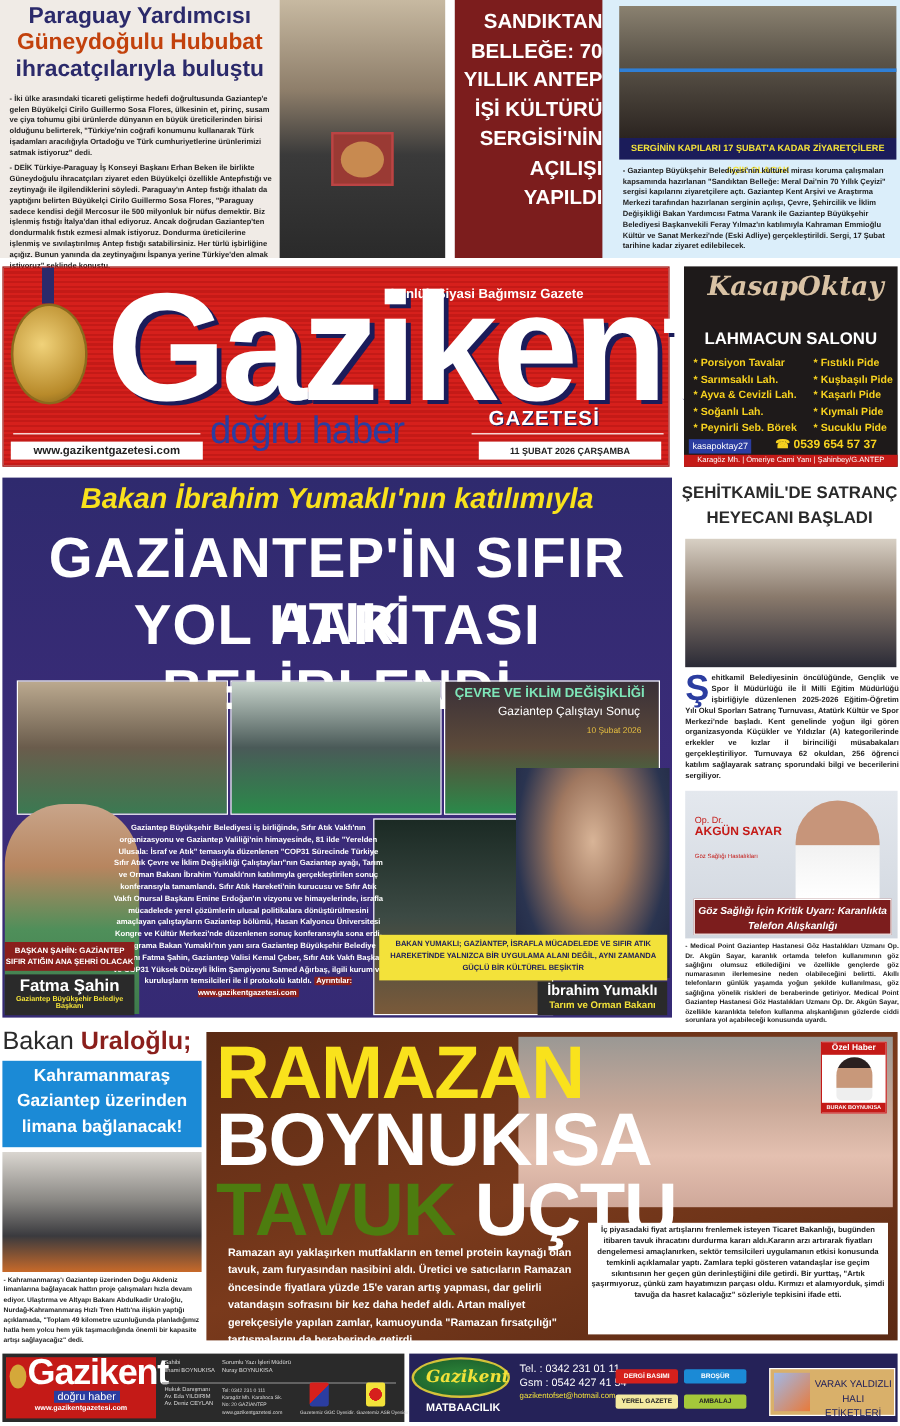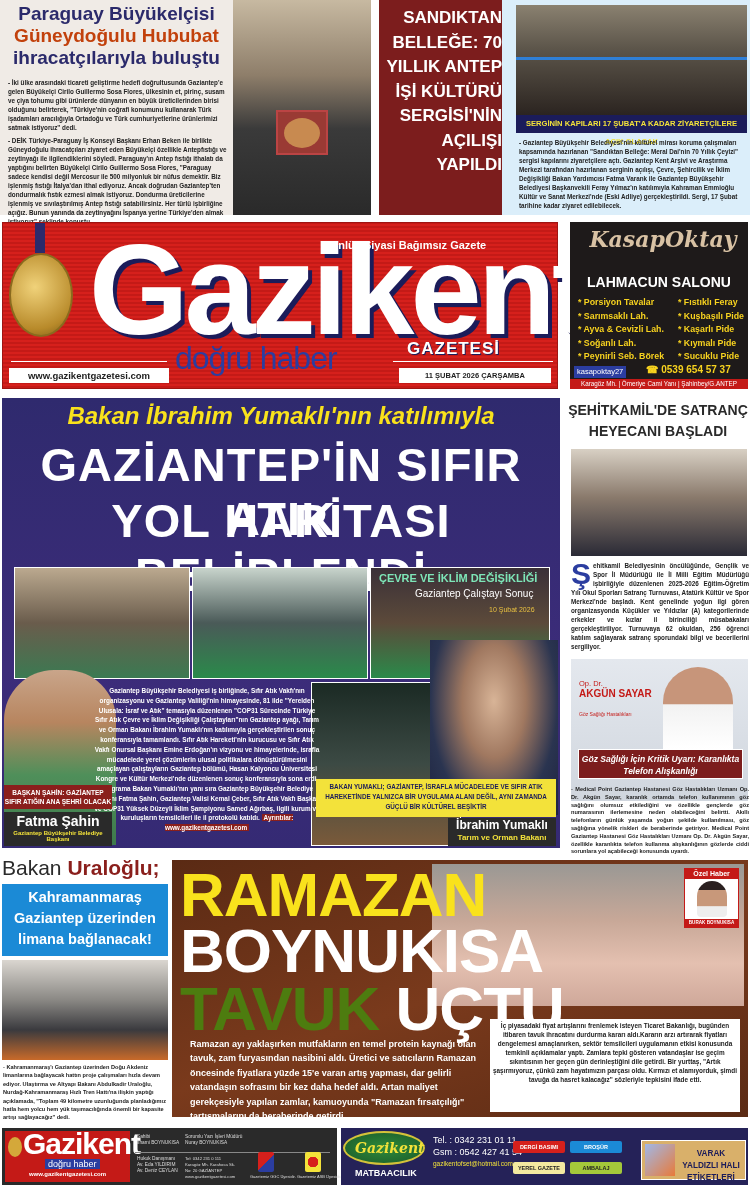--- a/index.html
+++ b/index.html
@@ -76,21 +76,21 @@
 #yum-cap{left:316px;top:779px;width:240px;height:38px;background:#f3e23a;color:#1b1c5a;font-size:6.3px;font-weight:bold;text-align:center;line-height:10px;padding-top:3px}
 #yum-name{left:448px;top:818px;width:108px;height:28px;background:#2a2a2a;text-align:center}
 #yum-name .n{color:#fff;font-size:12px;font-weight:bold;display:block;line-height:15px}
 #yum-name .r{color:#f3e23a;font-size:8px;font-weight:bold;display:block}
 
 
 #chess-h{left:566px;top:400px;width:184px;text-align:center;color:#2a2a2a;font-size:14px;font-weight:bold;line-height:21px}
 #chess-ph{left:571px;top:449px;width:176px;height:107px;background:linear-gradient(180deg,#d8d0c4 0%,#8a7a6c 45%,#2a2a36 100%)}
 #chess-body{left:571px;top:561px;width:178px;text-align:justify}
 #chess-body .drop{float:left;font-size:30px;line-height:26px;color:#2b3da0;font-weight:bold;margin-right:2px}
-#eye{left:571px;top:659px;width:177px;height:142px;background:linear-gradient(180deg,#e4e8ee 0%,#d0d6de 100%)}
+#eye{left:571px;top:659px;width:177px;height:123px;background:linear-gradient(180deg,#e4e8ee 0%,#d0d6de 100%)}
 #eye .op{position:absolute;left:8px;top:20px;font-size:7.5px;color:#c41a17}
 #eye .nm{position:absolute;left:8px;top:29px;font-size:10px;font-weight:bold;color:#c41a17;line-height:11px}
 #eye .sp{position:absolute;left:8px;top:52px;font-size:5px;color:#c41a17}
 #eye .doc{position:absolute;left:92px;top:8px;width:70px;height:82px;border-radius:40px 40px 0 0;background:linear-gradient(180deg,#c7957a 0%,#c7957a 45%,#f2f2f2 46%,#fff 100%)}
 #eye .band{position:absolute;left:7px;top:90px;width:165px;height:30px;background:#7c1d1d;color:#fff;font-size:8.5px;font-weight:bold;font-style:italic;text-align:center;line-height:12px;padding-top:3px;border:1px solid #fff}
 #eye-body{left:571px;top:786px;width:178px;text-align:justify;font-size:5.6px;line-height:7.8px}
 
 
 #ura-h{left:2px;top:855px;width:168px;font-size:21px;line-height:26px}
 #ura-h .a{color:#2a2a2a}
@@ -129,28 +129,28 @@
 .badge-l{position:absolute;top:1174px;font-size:4px;color:#ddd}
 #foot-r{left:341px;top:1128px;width:407px;height:57px;background:#252258}
 #mat-logo{left:343px;top:1131px;width:82px;height:34px;border-radius:50%;background:radial-gradient(ellipse,#2f8a3a 0%,#1a5a2a 100%);border:2px solid #d4c23a}
 #mat-logo span{position:absolute;left:10px;top:7px;color:#f3e23a;font-family:"DejaVu Serif",serif;font-style:italic;font-weight:bold;font-size:14px}
 #mat-label{left:355px;top:1168px;color:#fff;font-size:9px;font-weight:bold}
 #mat-tel{left:433px;top:1134px;color:#fff;font-size:9px;line-height:12px}
 #mat-mail{left:433px;top:1160px;color:#f3e23a;font-size:6.5px}
 .chip{position:absolute;width:52px;height:12px;font-size:5.5px;font-weight:bold;text-align:center;line-height:12px;border-radius:2px}
 #varak{left:641px;top:1140px;width:105px;height:40px;background:#d9b06a;border:1px solid #fff}
 #varak .img{position:absolute;left:3px;top:3px;width:30px;height:32px;background:linear-gradient(135deg,#a0b8e8,#e87a3a)}
-#varak .t{position:absolute;left:36px;top:7px;width:66px;font-size:8.2px;font-weight:bold;color:#1b1c5a;line-height:12px;text-align:center}
+#varak .t{position:absolute;left:36px;top:7px;width:66px;font-size:8.2px;font-weight:normal;color:#1b1c5a;line-height:12px;text-align:center}
 </style>
 </head>
 <body>
 
 <div id="tl" class="abs"></div>
 <div id="tl-h" class="abs">
-  <div class="l1">Paraguay Büyükelçisi</div>
+  <div class="l1">Paraguay Yardımcısı</div>
   <div class="l2">Güneydoğulu Hububat</div>
   <div class="l3">ihracatçılarıyla buluştu</div>
 </div>
 <div id="tl-body" class="abs small">
   <p>- İki ülke arasındaki ticareti geliştirme hedefi doğrultusunda Gaziantep'e gelen Büyükelçi Cirilo Guillermo Sosa Flores, ülkesinin et, pirinç, susam ve çiya tohumu gibi ürünlerde dünyanın en büyük üreticilerinden birisi olduğunu belirterek, "Türkiye'nin coğrafi konumunu kullanarak Türk işadamları aracılığıyla Ortadoğu ve Türk cumhuriyetlerine ürünlerimizi satmak istiyoruz" dedi.</p>
   <p>- DEİK Türkiye-Paraguay İş Konseyi Başkanı Erhan Beken ile birlikte Güneydoğulu ihracatçıları ziyaret eden Büyükelçi özellikle Antepfıstığı ve zeytinyağı ile ilgilendiklerini söyledi. Paraguay'ın Antep fıstığı ithalatı da yaptığını belirten Büyükelçi Cirilo Guillermo Sosa Flores, "Paraguay sadece kendisi değil Mercosur ile 500 milyonluk bir nüfus demektir. Biz işlenmiş fıstığı İtalya'dan ithal ediyoruz. Ancak doğrudan Gaziantep'ten dondurmalık fıstık ezmesi almak istiyoruz. Dondurma üreticilerine işlenmiş ve sıvılaştırılmış Antep fıstığı satabilirsiniz. Her türlü işbirliğine açığız. Bunun yanında da zeytinyağını İspanya yerine Türkiye'den almak istiyoruz" şeklinde konuştu.</p>
 </div>
 <div id="tl-photo" class="abs">
     <div class="plaque"></div>
   </div>
@@ -180,21 +180,21 @@
   <div class="brand">KasapOktay</div>
   <div class="title">LAHMACUN SALONU</div>
   <ul class="c1">
     <li>* Porsiyon Tavalar</li>
     <li>* Sarımsaklı Lah.</li>
     <li>* Ayva &amp; Cevizli Lah.</li>
     <li>* Soğanlı Lah.</li>
     <li>* Peynirli Seb. Börek</li>
   </ul>
   <ul class="c2">
-    <li>* Fıstıklı Feray</li>
+    <li>* Fıstıklı Pide</li>
     <li>* Kuşbaşılı Pide</li>
     <li>* Kaşarlı Pide</li>
     <li>* Kıymalı Pide</li>
     <li>* Sucuklu Pide</li>
   </ul>
   <div class="contact">
     <span class="insta">kasapoktay27</span>
     <span class="phone">☎ 0539 654 57 37</span>
   </div>
   <div class="addr">Karagöz Mh. | Ömeriye Cami Yanı | Şahinbey/G.ANTEP</div>

